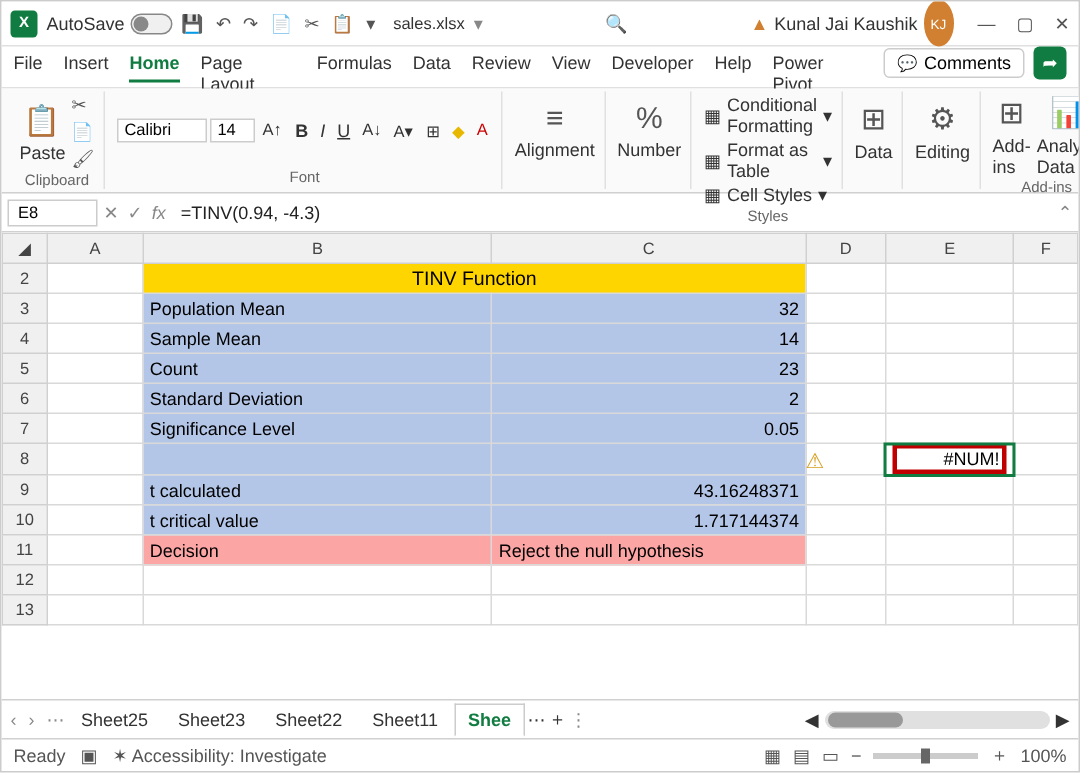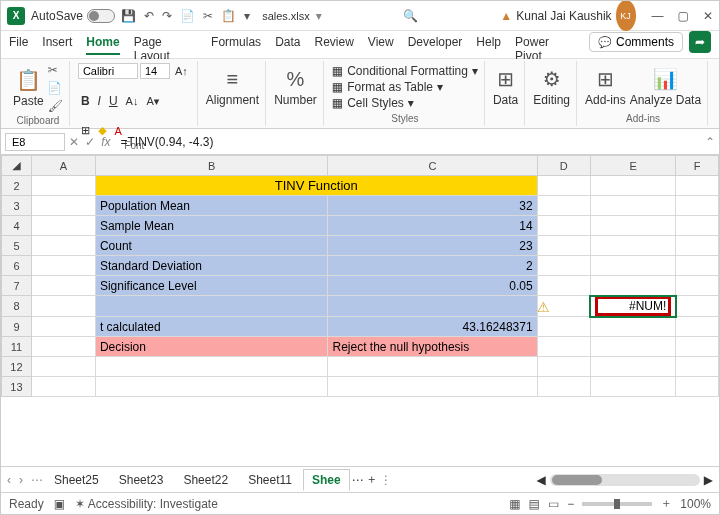--- a/index.html
+++ b/index.html
@@ -23,21 +23,21 @@
 .tabs .right{margin-left:auto;display:flex;gap:6px;align-items:center}
 .comments{border:1px solid #ccc;border-radius:4px;padding:2px 8px;font-size:11px;display:flex;align-items:center;gap:4px}
 .share{width:22px;height:22px;background:#107c41;border-radius:4px;color:#fff;display:flex;align-items:center;justify-content:center}
 .ribbon{height:70px;background:#fafafa;border-bottom:1px solid #d0d0d0;display:flex;padding:2px 6px;gap:2px}
 .rgroup{border-right:1px solid #e0e0e0;padding:0 6px;display:flex;flex-direction:column;justify-content:space-between;align-items:center}
 .rgroup .body{flex:1;display:flex;align-items:center;gap:4px;padding:2px 0}
 .rgroup .label{font-size:10px;color:#666;text-align:center;padding-bottom:2px}
 .vbtn{display:flex;flex-direction:column;align-items:center;gap:2px;font-size:10px;color:#333;cursor:pointer}
 .vbtn .bigicon{font-size:20px;color:#555}
 .minibtns{display:flex;flex-direction:column;gap:4px;font-size:10px;color:#555}
-.fontbox{display:flex;flex-direction:column;gap:14px}
+.fontbox{display:flex;flex-direction:row;gap:3px}
 .fontrow{display:flex;gap:2px;align-items:center}
 .fontname{border:1px solid #ccc;padding:1px 4px;width:60px;font-size:11px;background:#fff}
 .fontsize{border:1px solid #ccc;padding:1px 4px;width:30px;font-size:11px;background:#fff}
 .fbtn{padding:1px 3px;font-size:11px;color:#333;cursor:pointer}
 .stylelist{display:flex;flex-direction:column;gap:2px;font-size:11px;color:#333}
 .stylelist div{display:flex;gap:4px;align-items:center;cursor:pointer}
 .namebox{height:26px;border-bottom:1px solid #d0d0d0;display:flex;align-items:center;padding:0 4px;gap:4px}
 .namebox .cellref{border:1px solid #ccc;width:60px;padding:2px 6px;font-size:11px;background:#fff}
 .namebox .fxicons{display:flex;gap:6px;color:#888;font-size:12px}
 .namebox .formula{flex:1;font-size:12px;color:#222;padding-left:6px}
@@ -308,20 +308,29 @@
 <tr>
           <td class="rowhdr">9</td>
           <td></td>
           <td class="blue">t calculated</td>
           <td class="blue rightnum">43.16248371</td>
           <td></td>
           <td></td>
           <td></td>
         </tr>
 <tr>
+          <td class="rowhdr">10</td>
+          <td></td>
+          <td class="blue">t critical value</td>
+          <td class="blue rightnum">1.717144374</td>
+          <td></td>
+          <td></td>
+          <td></td>
+        </tr>
+<tr>
           <td class="rowhdr">11</td>
           <td></td>
           <td class="orange">Decision</td>
           <td class="orange">Reject the null hypothesis</td>
           <td></td>
           <td></td>
           <td></td>
         </tr>
 <tr>
           <td class="rowhdr">12</td>

